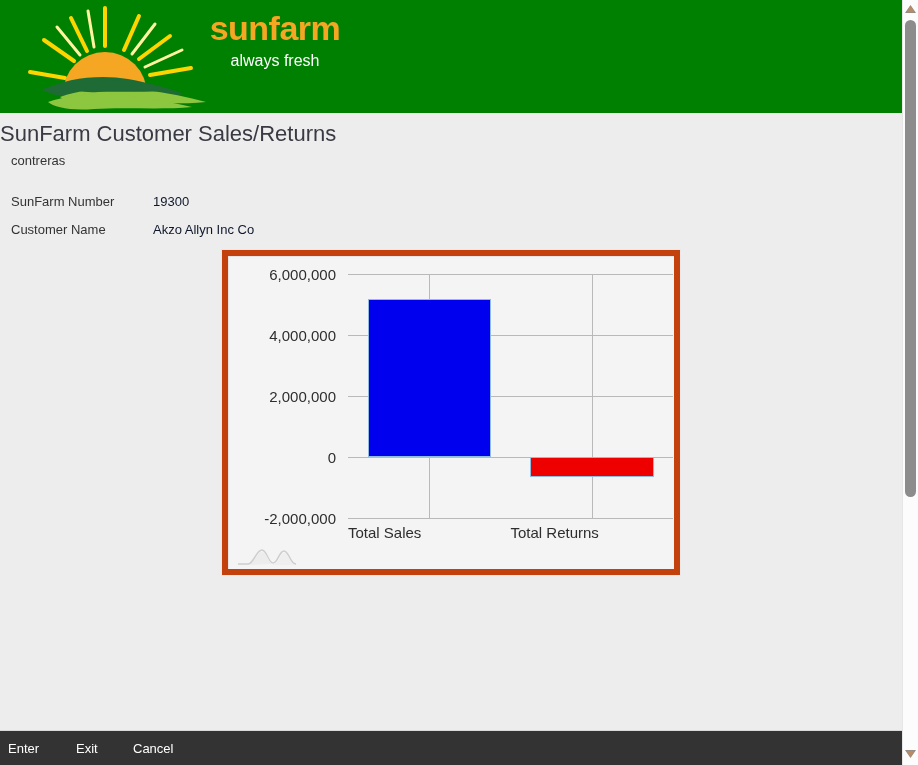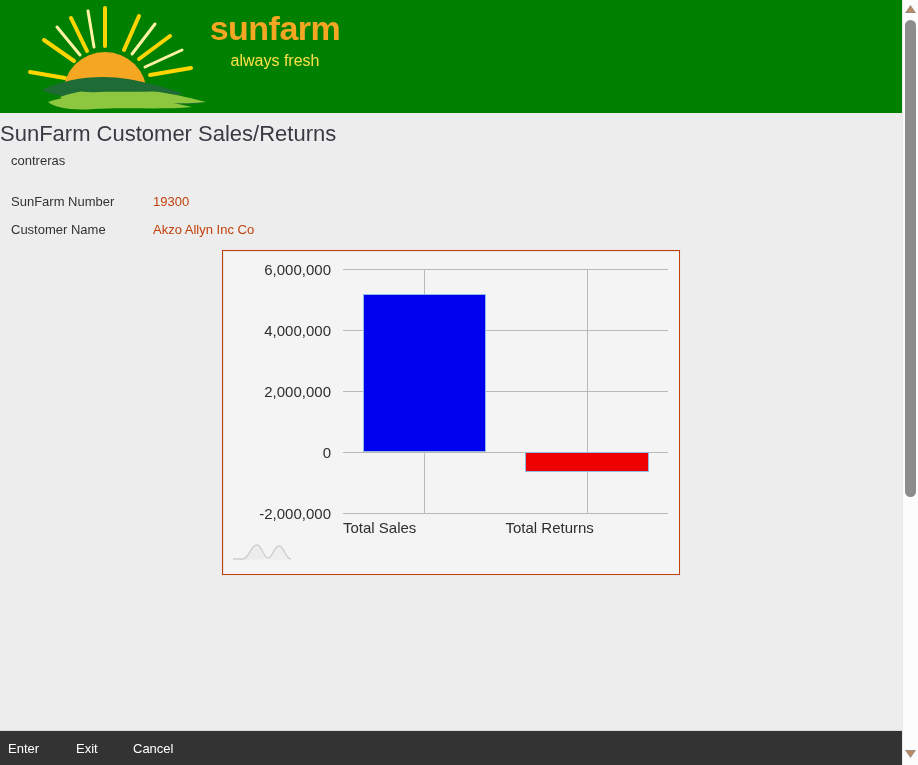--- a/index.html
+++ b/index.html
@@ -45,21 +45,21 @@
   }
   #brand-name {
     font-size: 34px;
     font-weight: bold;
     color: #f5a623;
     letter-spacing: -0.5px;
     line-height: 40px;
   }
   #brand-tag {
     font-size: 16px;
-    color: #fde047;
+    color: #ffffff;
     line-height: 22px;
     margin-top: 2px;
   }
 
   
   #page-title {
     position: absolute;
     left: 0; top: 121px;
     width: 902px;
     text-align: left;
@@ -85,31 +85,31 @@
   }
   #row-custnum { top: 194px; }
   #row-custname { top: 222px; }
   .field-label {
     display: inline-block;
     width: 142px;
     color: #333333;
   }
   .field-value {
     display: inline-block;
-    color: #c2410c;
+    color: #0f172a;
     text-align: right;
   }
 
   
   #chart-panel {
     position: absolute;
     left: 222px; top: 250px;
     width: 458px; height: 325px;
     background: #f4f4f4;
-    border: 1px solid #c2410c;
+    border: 6px solid #c2410c;
     box-shadow: inset 1px 1px 0 #e4e4e4, 0 0 0 1px #e8e8e8;
     overflow: hidden;
   }
   #plot {
     position: absolute;
     left: 0; top: 0;
     width: 456px; height: 323px;
   }
   .ytick {
     position: absolute;

